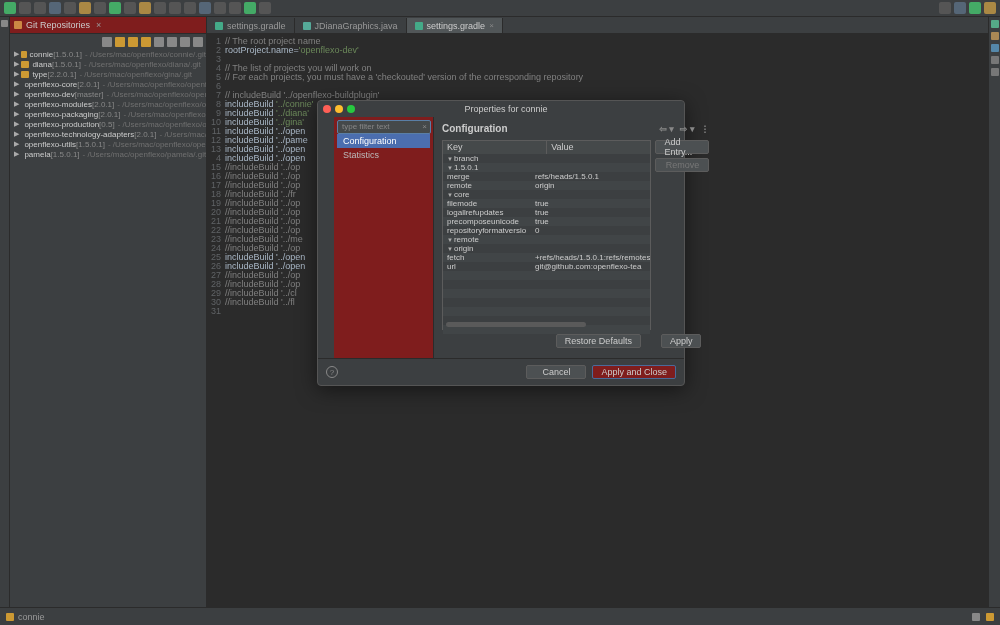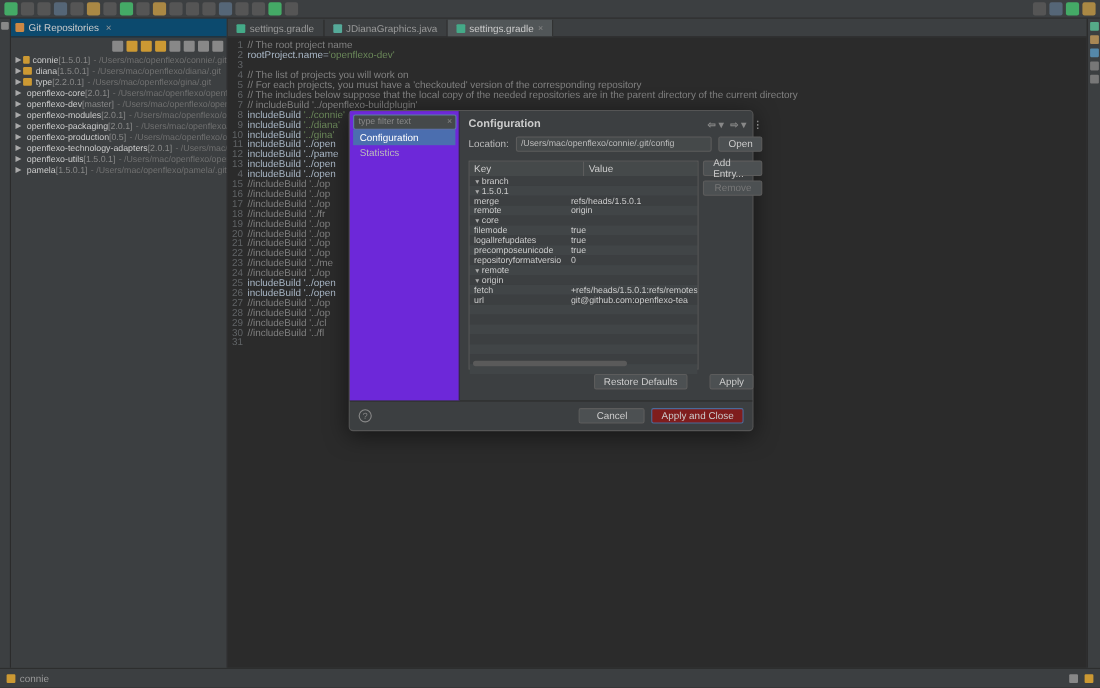--- a/index.html
+++ b/index.html
@@ -5,21 +5,21 @@
 * { margin:0; padding:0; box-sizing:border-box; font-family: Arial, sans-serif; }
 body { background:#3c3f41; color:#bbb; font-size:9px; width:1000px; height:625px; overflow:hidden; position:relative; }
 .toptool { height:17px; background:#3c3f41; border-bottom:1px solid #2b2b2b; display:flex; align-items:center; padding:0 4px; gap:3px; }
 .toptool .ico { width:12px; height:12px; background:#555; border-radius:2px; }
 .toptool .ico.b1{background:#4a6;} .toptool .ico.b2{background:#567;} .toptool .ico.b3{background:#a84;}
 .toptool .spacer{flex:1;}
 .main { display:flex; height:590px; }
 .leftbar { width:10px; background:#3c3f41; border-right:1px solid #2b2b2b; display:flex; flex-direction:column; align-items:center; padding-top:3px; gap:4px;}
 .leftbar .li{width:7px;height:7px;background:#888;border-radius:1px;}
 .gitview { width:197px; background:#3c3f41; border-right:1px solid #2b2b2b; display:flex; flex-direction:column; }
-.viewtab { height:17px; background:#0c4a6e; display:flex; align-items:center; font-size:9px; padding:0 4px; color:#ccc; border-bottom:1px solid #2b2b2b;}
+.viewtab { height:17px; background:#7f1d1d; display:flex; align-items:center; font-size:9px; padding:0 4px; color:#ccc; border-bottom:1px solid #2b2b2b;}
 .viewtab .x{margin-left:6px;color:#999;}
 .vtool { height:15px; display:flex; align-items:center; justify-content:flex-end; padding:0 3px; gap:3px;}
 .vtool .vi{width:10px;height:10px;}
 .vi.y{background:#cc9933;border-radius:1px;}
 .vi.g{background:#888;border-radius:1px;}
 .repolist { flex:1; overflow:hidden; padding:0 0 0 2px;}
 .repo { white-space:nowrap; height:10px; display:flex; align-items:center; font-size:8px; padding-left:2px;}
 .repo .tri{color:#aaa;margin-right:2px;font-size:7px;}
 .repo .fold{width:8px;height:7px;background:#cc9933;border-radius:1px;margin-right:3px;}
 .repo .nm{color:#ccc;}
@@ -45,21 +45,21 @@
 .statusbar .sby{width:8px;height:8px;background:#cc9933;border-radius:1px;margin-right:4px;}
 .statusbar .sp{flex:1;}
 
 .dialog { position:absolute; left:317px; top:100px; width:368px; background:#3c3f41; border:1px solid #555; box-shadow:0 4px 20px rgba(0,0,0,0.5); border-radius:4px;}
 .dlgtitle { height:16px; background:#3c3f41; display:flex; align-items:center; padding:0 5px; font-size:9px; color:#ccc; border-radius:4px 4px 0 0;}
 .traffic{display:flex;gap:4px;margin-right:8px;}
 .tl{width:8px;height:8px;border-radius:4px;}
 .tl.r{background:#ff5f56;}.tl.y{background:#ffbd2e;}.tl.g{background:#27c93f;}
 .dlgtitle .tt{flex:1;text-align:center;margin-left:-30px;}
 .dlgbody { display:flex; }
-.dlgleft { width:100px; background:#6d28d9; border-right:1px solid #2b2b2b; padding:3px;}
+.dlgleft { width:100px; background:#7f1d1d; border-right:1px solid #2b2b2b; padding:3px;margin-left:16px;}
 .filter{width:94px;height:14px;background:#45494a;border:1px solid #5a7fa6;border-radius:2px;font-size:8px;color:#888;padding:1px 4px;position:relative;}
 .filter .clr{position:absolute;right:3px;top:1px;color:#888;font-size:8px;}
 .catitem{padding:2px 6px;font-size:9px;color:#bbb;}
 .catitem.sel{background:#4b6eaf;color:#fff;}
 .dlgright { flex:1; padding:6px 8px; }
 .cfgtitle { font-size:10px; font-weight:bold; color:#ccc; margin-bottom:6px; display:flex; align-items:center;}
 .cfgtitle .nav{margin-left:auto;display:flex;gap:6px;color:#888;font-size:9px;}
 .locrow { display:flex; align-items:center; gap:6px; margin-bottom:8px; font-size:9px;}
 .locinput{flex:1;height:14px;background:#45494a;border:1px solid #5c5c5c;border-radius:2px;font-size:8px;color:#bbb;padding:1px 4px;}
 .btn { background:#4c5052; border:1px solid #5c5c5c; border-radius:2px; padding:1px 8px; font-size:9px; color:#ccc; height:14px; display:inline-flex; align-items:center; cursor:pointer;}
@@ -229,21 +229,21 @@
           <span>settings.gradle</span>
           <span class="xc">×</span>
         </div>
       </div>
     <div class="code" id="code">
         <div class="cl"><span class="ln">1</span><span class="tx"><span class="cm">// The root project name</span></span></div>
         <div class="cl"><span class="ln">2</span><span class="tx"><span>rootProject.name</span>=<span class="str">'openflexo-dev'</span></span></div>
         <div class="cl"><span class="ln">3</span><span class="tx"></span></div>
         <div class="cl"><span class="ln">4</span><span class="tx"><span class="cm">// The list of projects you will work on</span></span></div>
         <div class="cl"><span class="ln">5</span><span class="tx"><span class="cm">// For each projects, you must have a 'checkouted' version of the corresponding repository</span></span></div>
-        <div class="cl"><span class="ln">6</span><span class="tx"><span class="cm">// The includes below suppose that the local copy of the needed repositories are in the parent directory of the current directory</span></span></div>
+        <div class="cl"><span class="ln">6</span></div>
         <div class="cl"><span class="ln">7</span><span class="tx"><span class="cm">// includeBuild '../openflexo-buildplugin'</span></span></div>
         <div class="cl"><span class="ln">8</span><span class="tx"><span>includeBuild</span> <span class="str">'../connie'</span></span></div>
         <div class="cl"><span class="ln">9</span><span class="tx"><span>includeBuild</span> <span class="str">'../diana'</span></span></div>
         <div class="cl"><span class="ln">10</span><span class="tx"><span>includeBuild</span> <span class="str">'../gina'</span></span></div>
         <div class="cl"><span class="ln">11</span><span class="tx"><span>includeBuild</span> '../open</span></div>
         <div class="cl"><span class="ln">12</span><span class="tx"><span>includeBuild</span> '../pame</span></div>
         <div class="cl"><span class="ln">13</span><span class="tx"><span>includeBuild</span> '../open</span></div>
         <div class="cl"><span class="ln">4</span><span class="tx"><span>includeBuild</span> '../open</span></div>
         <div class="cl"><span class="ln">15</span><span class="tx"><span class="cm">//includeBuild '../op</span></span></div>
         <div class="cl"><span class="ln">16</span><span class="tx"><span class="cm">//includeBuild '../op</span></span></div>
@@ -276,47 +276,48 @@
 
 <div class="statusbar">
   <div class="sby"></div>
   <span>connie</span>
   <div class="sp"></div>
   <div style="width:8px;height:8px;background:#888;border-radius:1px;margin-right:6px;"></div>
   <div style="width:8px;height:8px;background:#cc9933;border-radius:1px;"></div>
 </div>
 
 <div class="dialog">
+  <div class="dlgtitle">
+    <div class="traffic">
+      <div class="tl r"></div>
+      <div class="tl y"></div>
+      <div class="tl g"></div>
+    </div>
+    <span class="tt">Properties for connie</span>
+  </div>
   <div class="dlgbody">
     <div class="dlgleft">
       <div class="filter">
         <span>type filter text</span>
         <span class="clr">×</span>
       </div>
       <div id="cats">
           <div class="catitem sel">Configuration</div>
           <div class="catitem">Statistics</div>
         </div>
     </div>
     <div class="dlgright">
       <div class="cfgtitle">
         <span>Configuration</span>
         <span class="nav">
           <span>⇦ ▾</span>
           <span>⇨ ▾</span>
           <span>⋮</span>
         </span>
       </div>
-      <div class="locrow">
-        <span>Location:</span>
-        <div class="locinput"><span>/Users/mac/openflexo/connie/.git/config</span></div>
-        <div class="btn">
-            <span>Open</span>
-          </div>
-      </div>
       <div class="tablewrap">
         <div class="ptable">
           <div class="phdr">
             <div class="ph">Key</div>
             <div class="ph" style="border-right:none">Value</div>
           </div>
           <div id="tblrows">
               <div class="prow">
                 <div class="pc1 "><span class="tri2">▼</span>branch</div>
                 <div class="pc2"></div>

